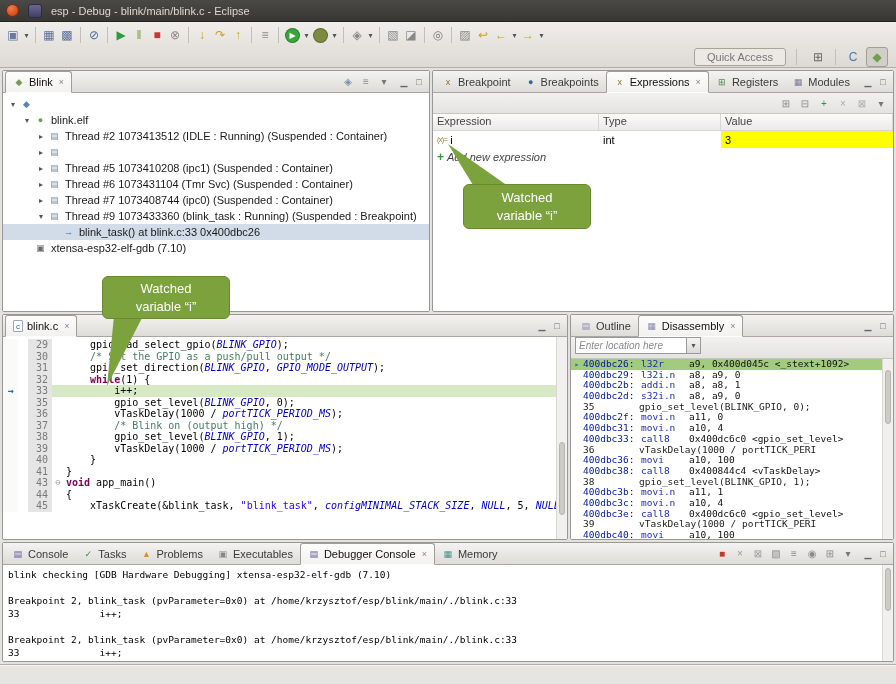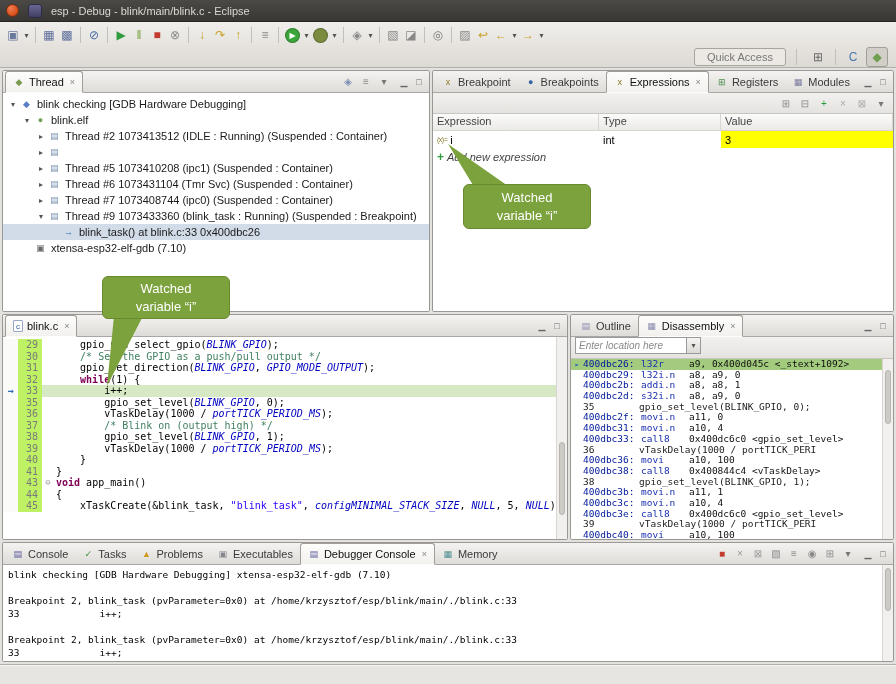--- a/index.html
+++ b/index.html
@@ -76,21 +76,21 @@
   .wicon { font-size:7px; color:#8a7a2a; letter-spacing:-0.5px; }
   .addicon { color:#2f9b3f; font-weight:bold; font-size:12px; }
   .addlabel { color:#444; font-style:italic; }
 
   
   .edbody { flex:1; position:relative; overflow:hidden; font-family:"DejaVu Sans Mono", monospace;
     font-size:10px; padding-top:2px; background:#fff; }
   .eline { display:flex; height:11.5px; line-height:11.5px; white-space:pre; }
   .ann { width:15px; flex:none; background:#fafaf9; text-align:center; }
   .ip { color:#2c6cb5; font-weight:bold; font-size:10px; }
-  .lnum { width:24px; flex:none; text-align:right; padding-right:4px; color:#7a7a7a; background:#bef264; }
+  .lnum { width:24px; flex:none; text-align:right; padding-right:4px; color:#7a7a7a; background:#e5e5e5;margin-left:10px; }
   .fold { width:12px; flex:none; color:#9a9a9a; font-size:9px; text-align:center; }
   .codeln { flex:1; padding-left:2px; white-space:pre; }
   .eline.current .codeln, .eline.current .fold { background:#d6e8c4; }
   .sg-p { color:#000; } .sg-k { color:#7f0055; font-weight:bold; }
   .sg-c { color:#3f7f5f; } .sg-s { color:#2a00ff; } .sg-m { color:#0000c0; font-style:italic; }
 
   
   .locbar { height:22px; min-height:22px; background:linear-gradient(#f2f1ef,#e5e3e0);
     border-bottom:1px solid #c9c6c1; display:flex; align-items:flex-start; padding:0 4px; }
   .locinput { width:112px; height:17px; border:1px solid #9a9a9a; font-size:10px; padding:0 3px;
@@ -194,41 +194,40 @@
           <span class="persp pressed" style="color: rgb(111, 159, 79);">◆</span>
         </span>
     </div>
   </div>
 
   <div class="view" style="left:2px;top:70px;width:428px;height:242px;">
     <div class="tabbar">
       <span class="tabs-wrap" id="debug-tabs">
           <span class="vtab active">
             <span class="tabicon" style="color: rgb(120, 155, 80);">◆</span>
-            <span class="tablabel">Thread</span>
+            <span class="tablabel">Blink</span>
             <span class="tabclose">×</span>
           </span>
         </span>
       <span class="bar-right">
         <span id="debug-view-icons" style="display:inline-flex;gap:2px;">
             <span class="vti" style="color: rgb(122, 143, 176);">◈</span>
             <span class="vti" style="color: rgb(138, 138, 138);">≡</span>
             <span class="vti" style="color: rgb(119, 119, 119);">▾</span>
           </span>
         <span class="mm">
           <span class="mmi min">▁</span>
           <span class="mmi max">□</span>
         </span>
       </span>
     </div>
     <div class="tree" id="debug-tree">
         <div class="trow" style="padding-left: 4px;">
           <span class="twisty">▾</span>
           <span class="ticon" style="color: rgb(91, 127, 196);">◆</span>
-          <span class="tlabel">blink checking [GDB Hardware Debugging]</span>
         </div>
         <div class="trow" style="padding-left: 18px;">
           <span class="twisty">▾</span>
           <span class="ticon" style="color: rgb(111, 159, 79);">●</span>
           <span class="tlabel">blink.elf</span>
         </div>
         <div class="trow" style="padding-left: 32px;">
           <span class="twisty">▸</span>
           <span class="ticon" style="color: rgb(122, 143, 176);">▤</span>
           <span class="tlabel">Thread #2 1073413512 (IDLE : Running) (Suspended : Container)</span>

